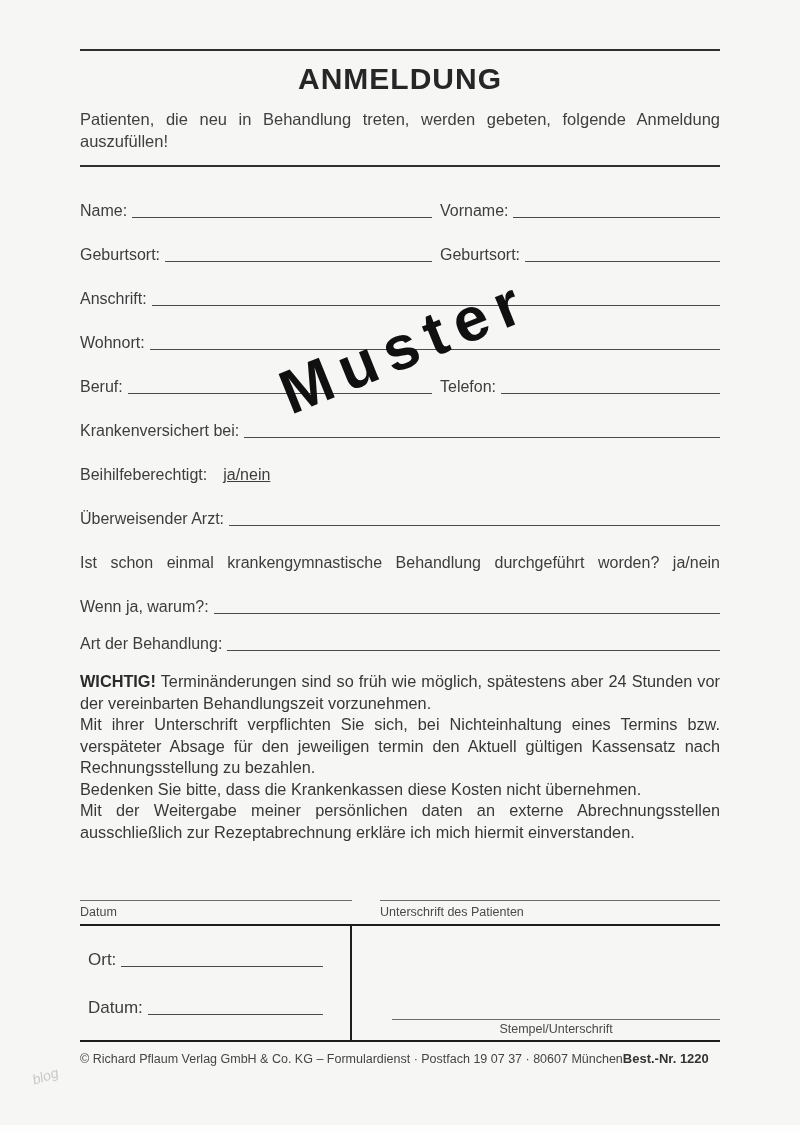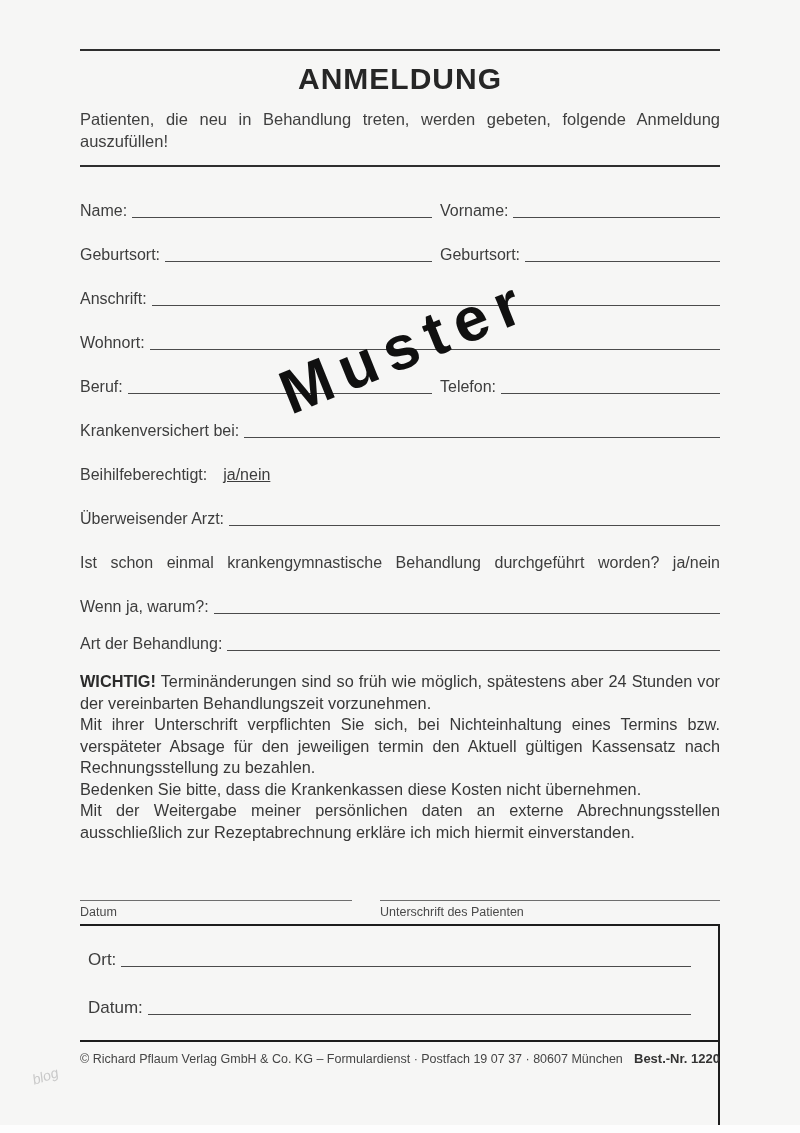--- a/index.html
+++ b/index.html
@@ -88,21 +88,20 @@
   }
   .sigcol.datum { flex: 0 0 272px; margin-right: 28px; }
   .sigcol.unterschrift { flex: 1; }
 
   .stampbox {
     margin-top: 5px;
     height: 114px;
     border-top: 2px solid #1d1d1d;
     border-bottom: 2px solid #1d1d1d;
     display: flex;
-    flex-direction: column;
   }
   .boxleft {
     flex: 0 0 272px;
     border-right: 2px solid #1d1d1d;
     padding: 24px 27px 0 8px;
     box-sizing: border-box;
   }
   .brow { display: flex; height: 19px; line-height: 19px; font-size: 17px; }
   .brow + .brow { margin-top: 29px; }
   .boxright {
@@ -116,21 +115,21 @@
     border-top: 1px solid #6e6e6e;
     padding-top: 2px;
     text-align: center;
     font-size: 12.5px;
     color: #4a4a4a;
   }
 
   .footer {
     margin-top: 9px;
     display: flex;
-    justify-content: space-between;
+    justify-content: flex-start;
     align-items: baseline;
     font-size: 12.5px;
     color: #454545;
   }
   .footer .orderno { font-weight: bold; font-size: 13px; color: #333; }
 
   .watermark {
     position: absolute;
     left: 296px;
     top: 358px;

